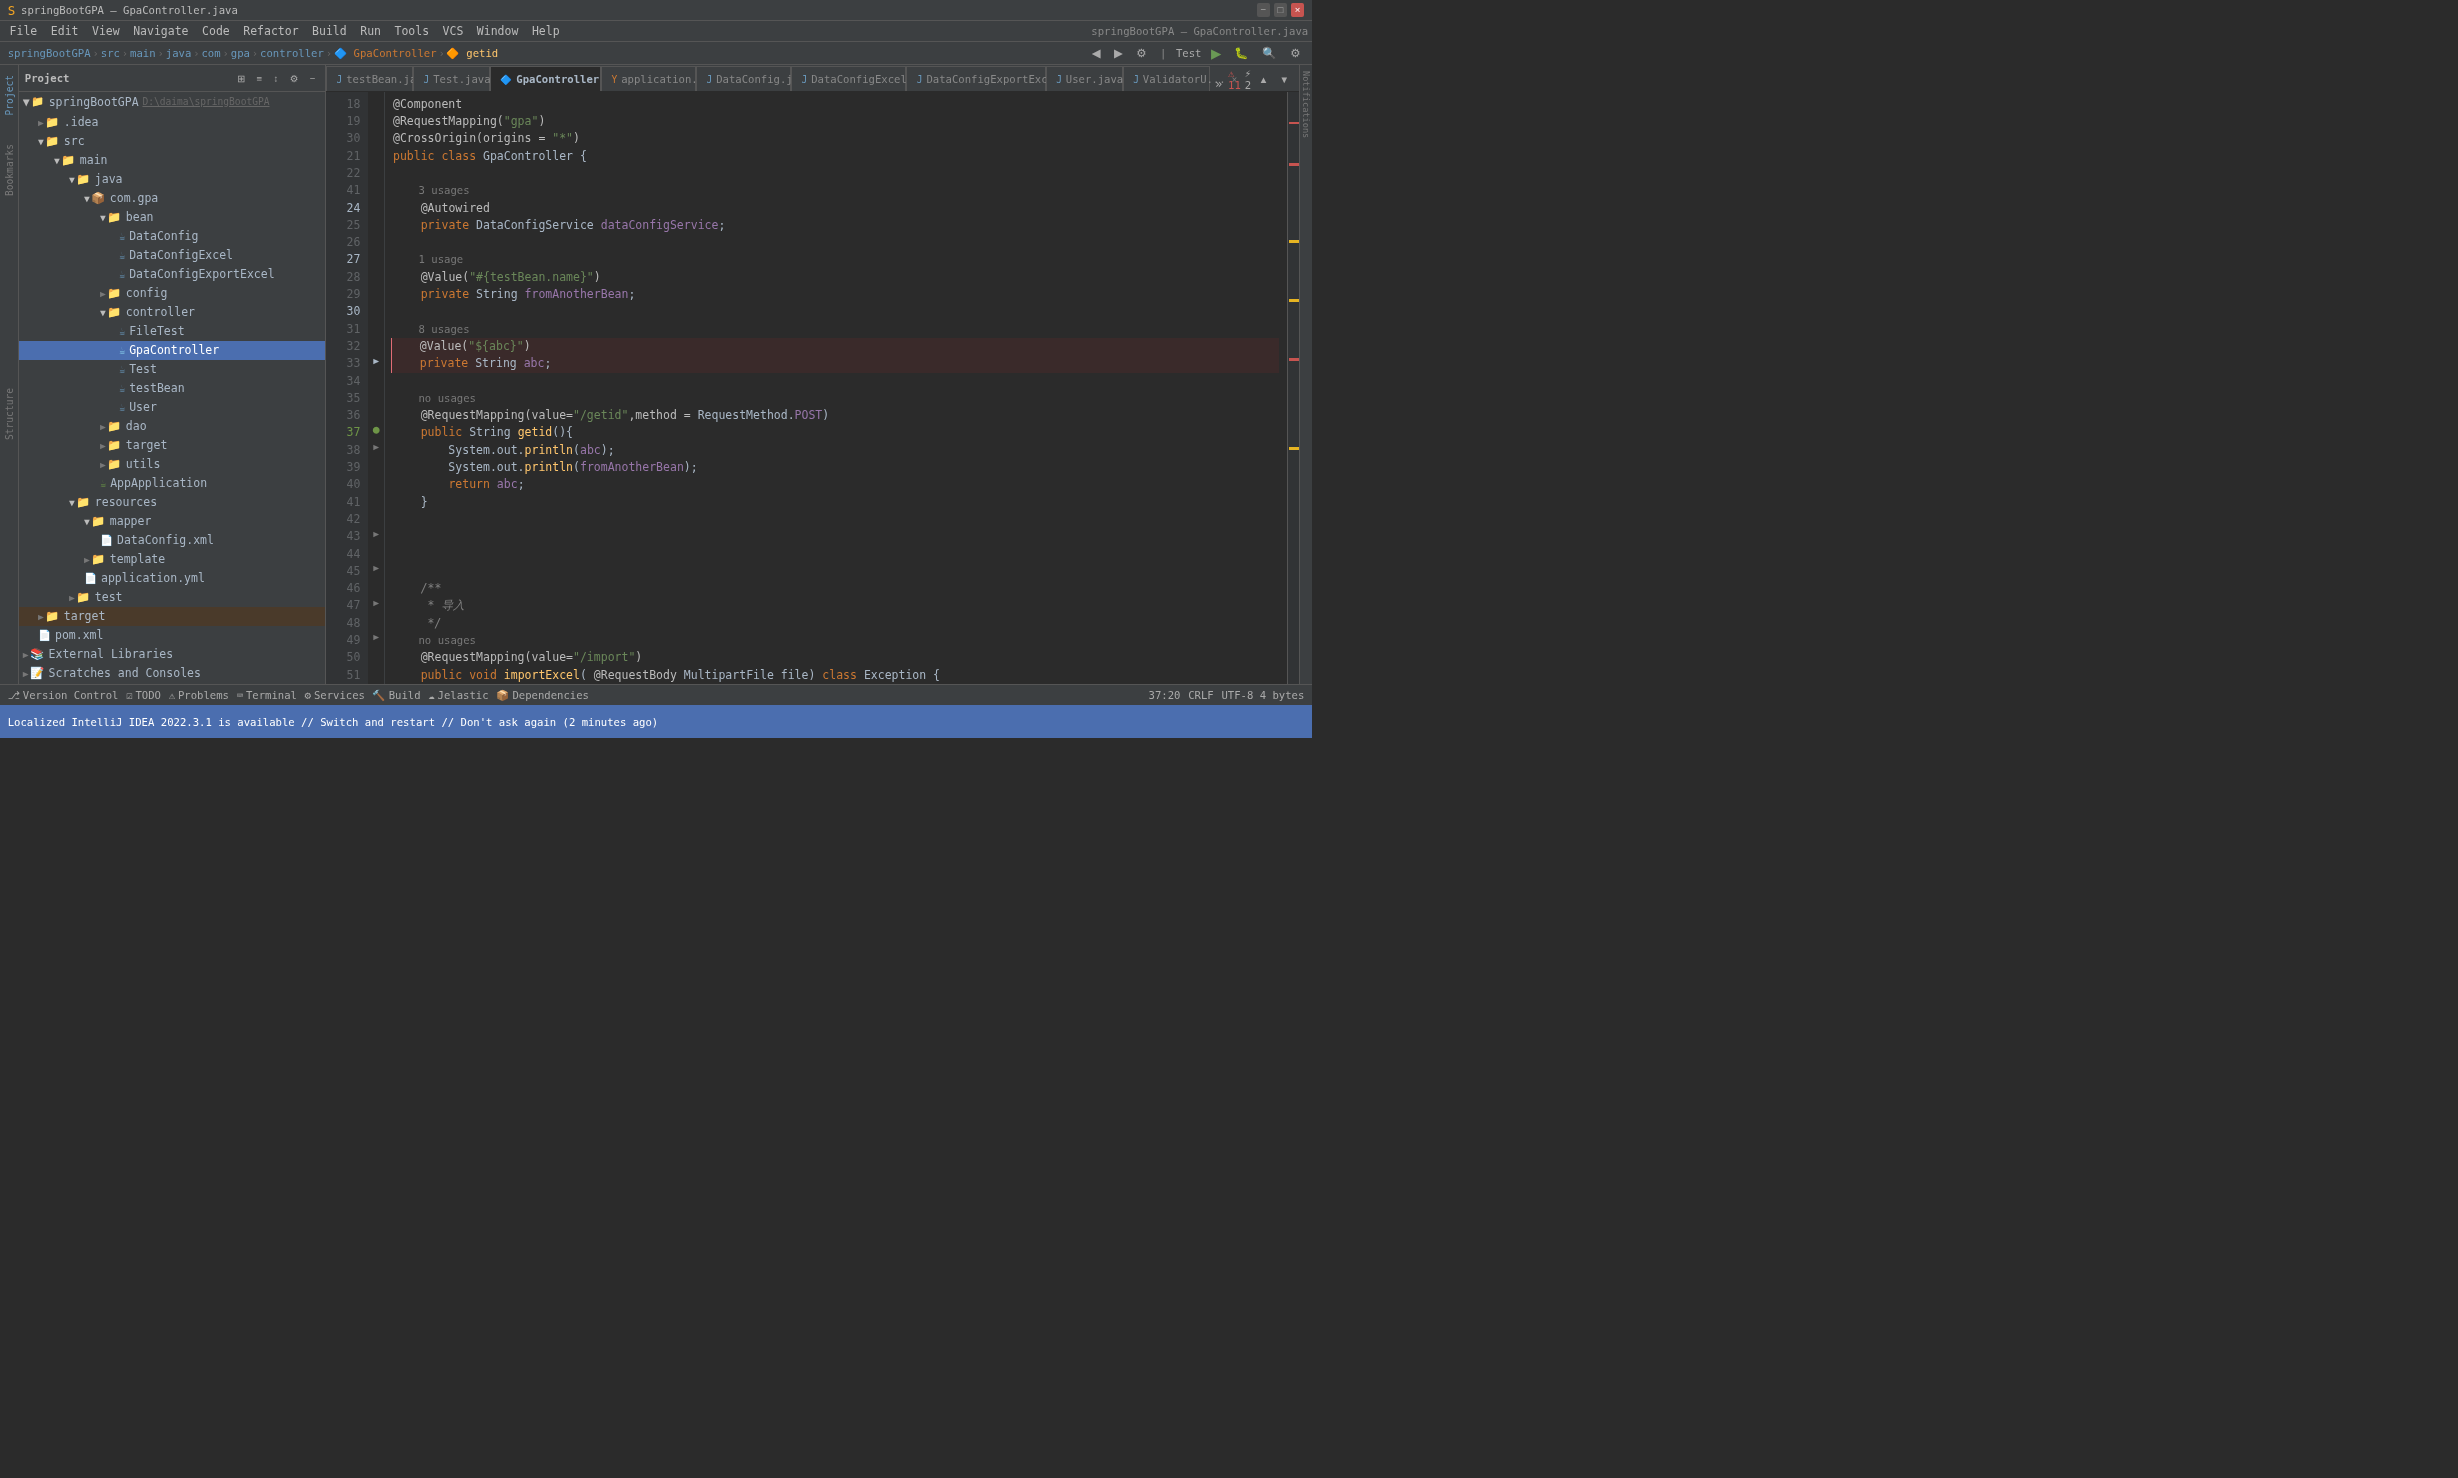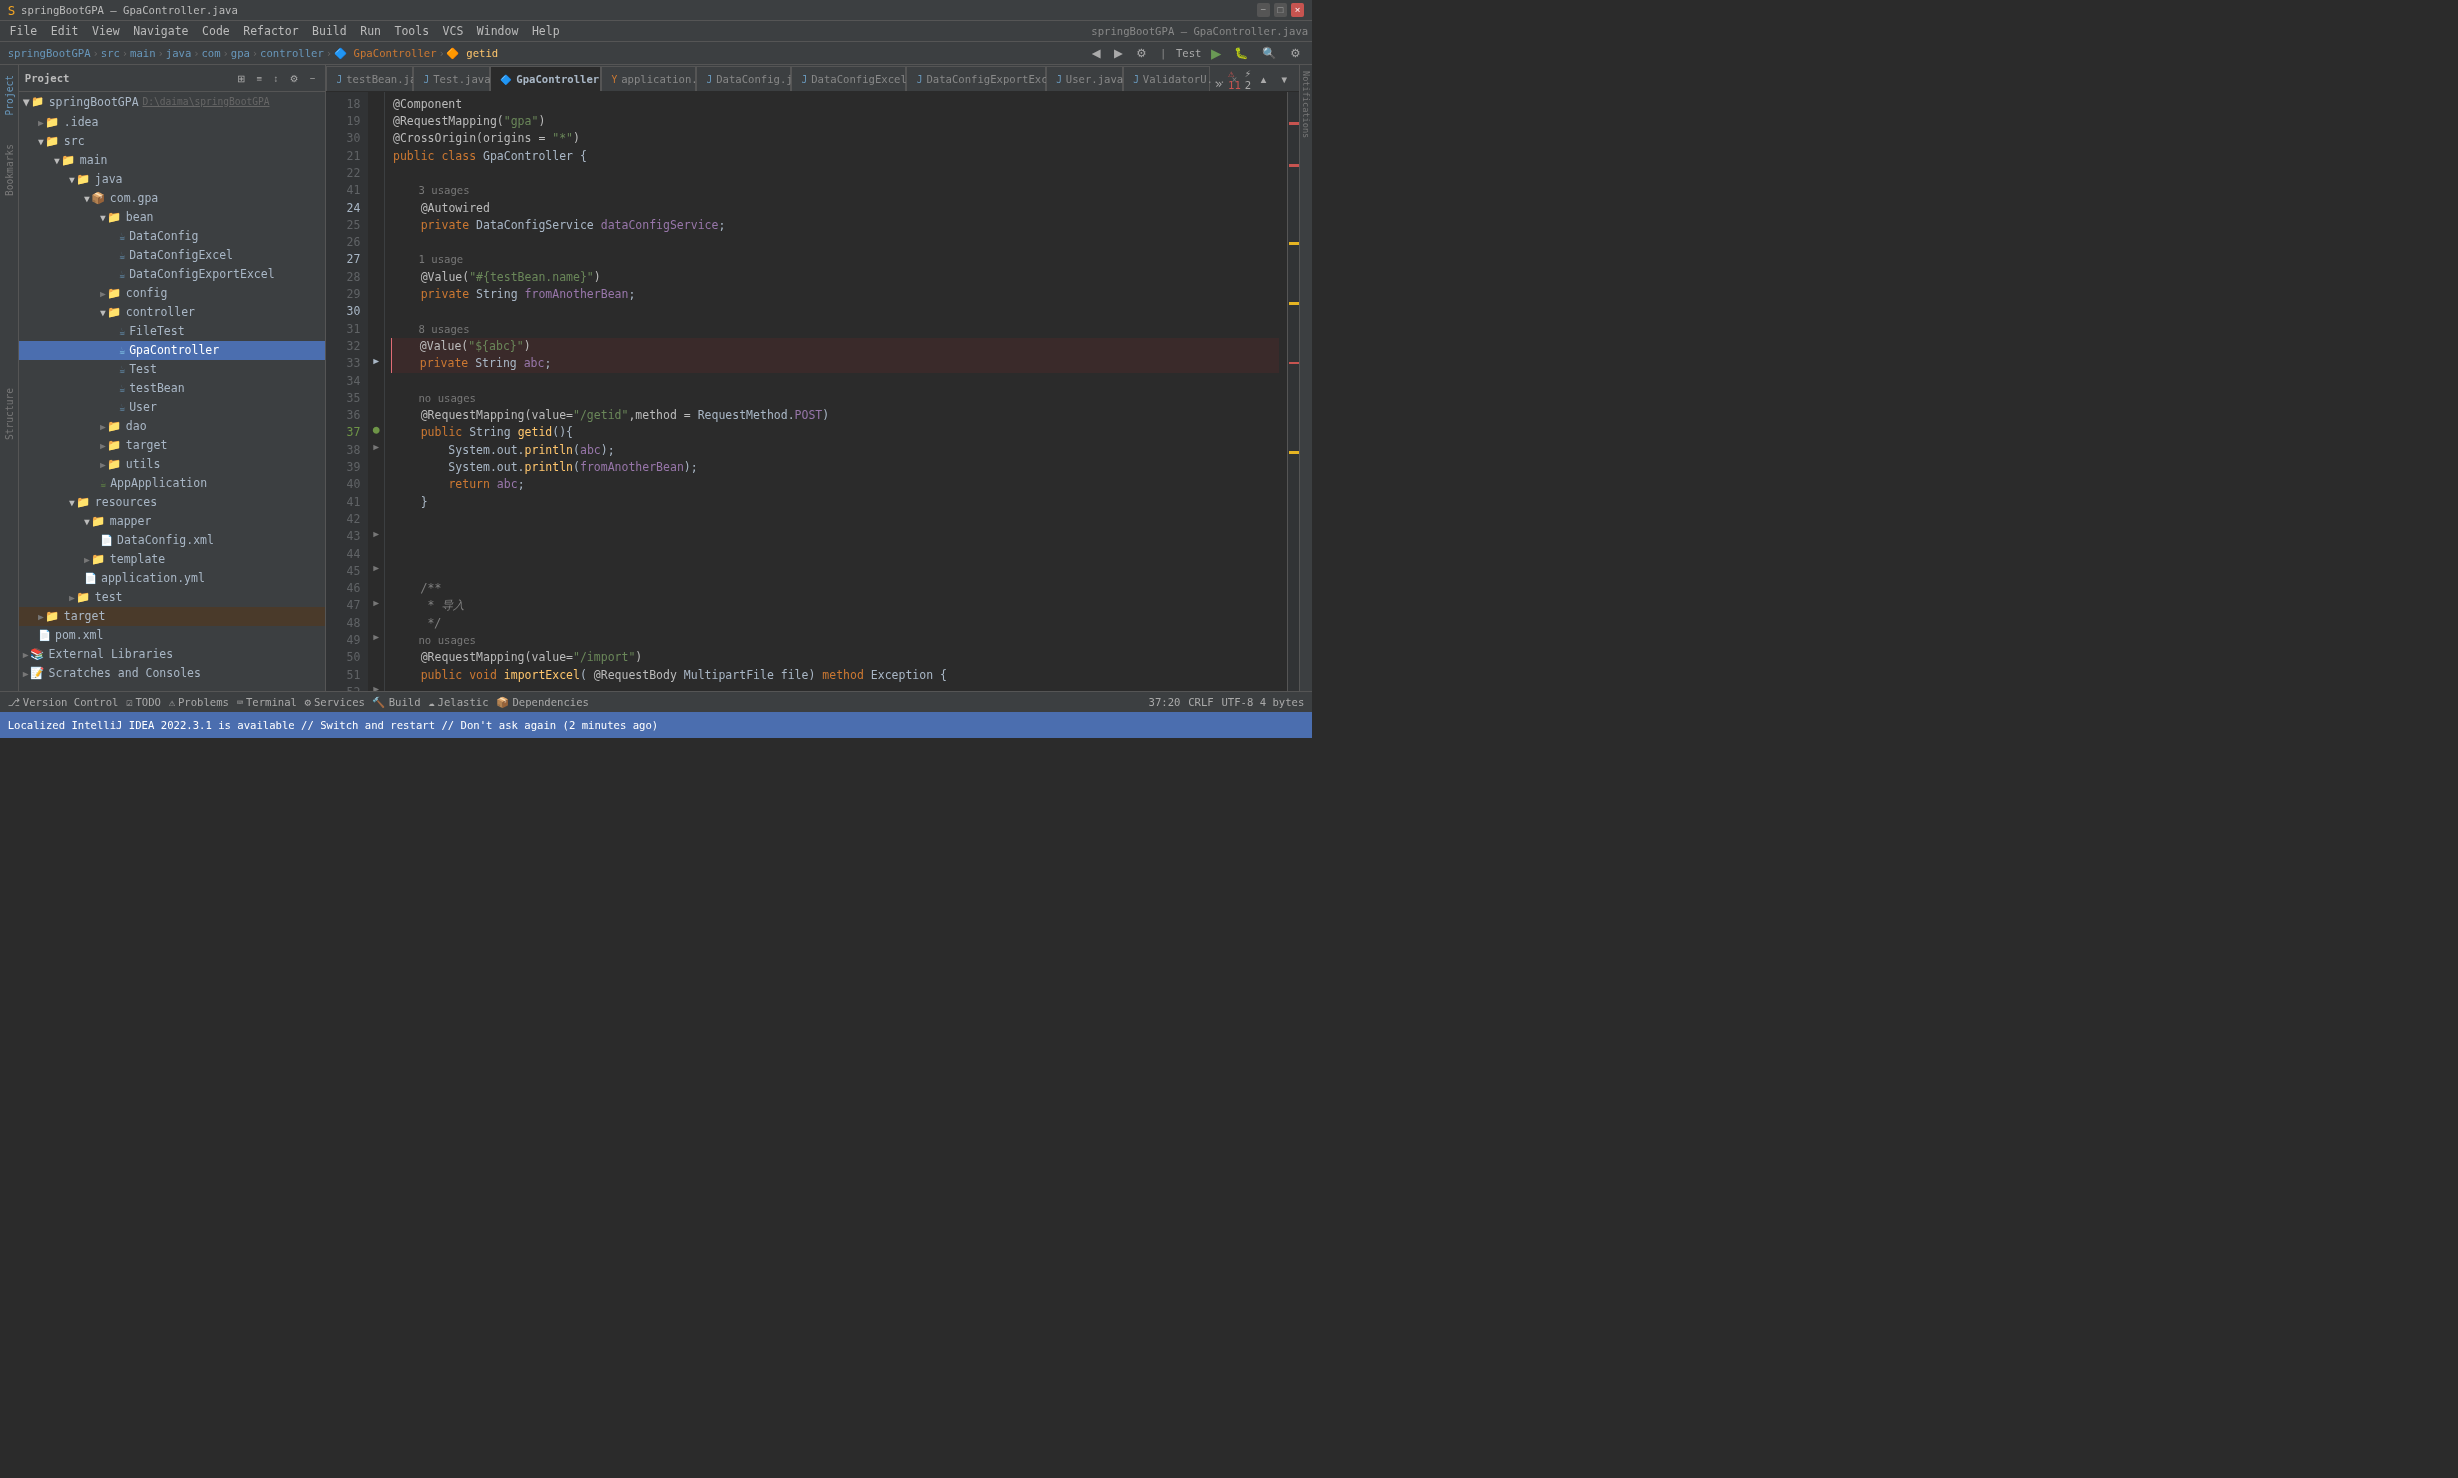--- a/index.html
+++ b/index.html
@@ -192,21 +192,21 @@
     
     .kw { color: #cc7832; }
     .annotation { color: #bbb; }
     .str { color: #6a8759; }
     .method { color: #ffc66d; }
     .comment { color: #808080; font-style: italic; }
     
     
     .status-bar {
       background: #4b6eaf;
-      height: 26px;
+      height: 33px;
       display: flex;
       align-items: center;
       padding: 0 7.7px;
       gap: 7.7px;
     }
     
     
     .bottom-bar {
       background: #3c3f41;
       height: 21px;
@@ -770,21 +770,21 @@
 
           <div class="code-line" style="height:15.4px;">
             <span class="inline-meta">    no usages</span>
           </div>
 
           <div class="code-line">
             <span>    </span><span class="annotation">@RequestMapping(value=</span><span class="str">"/import"</span><span class="annotation">)</span>
           </div>
 
           <div class="code-line">
-            <span>    </span><span class="kw">public void </span><span class="method">importExcel</span><span>( </span><span class="annotation">@RequestBody </span><span style="color:#a9b7c6;">MultipartFile </span><span style="color:#a9b7c6;">file</span><span>) </span><span class="kw">method </span><span style="color:#a9b7c6;">Exception</span><span> {</span>
+            <span>    </span><span class="kw">public void </span><span class="method">importExcel</span><span>( </span><span class="annotation">@RequestBody </span><span style="color:#a9b7c6;">MultipartFile </span><span style="color:#a9b7c6;">file</span><span>) </span><span class="kw">class </span><span style="color:#a9b7c6;">Exception</span><span> {</span>
           </div>
 
         </div>
 
         <div class="scrollbar-area">
           <div class="error-mark" style="top:5%;"></div>
           <div class="error-mark" style="top:12%;"></div>
           <div class="warning-mark" style="top:25%;"></div>
           <div class="warning-mark" style="top:35%;"></div>
           <div class="error-mark" style="top:45%;"></div>

